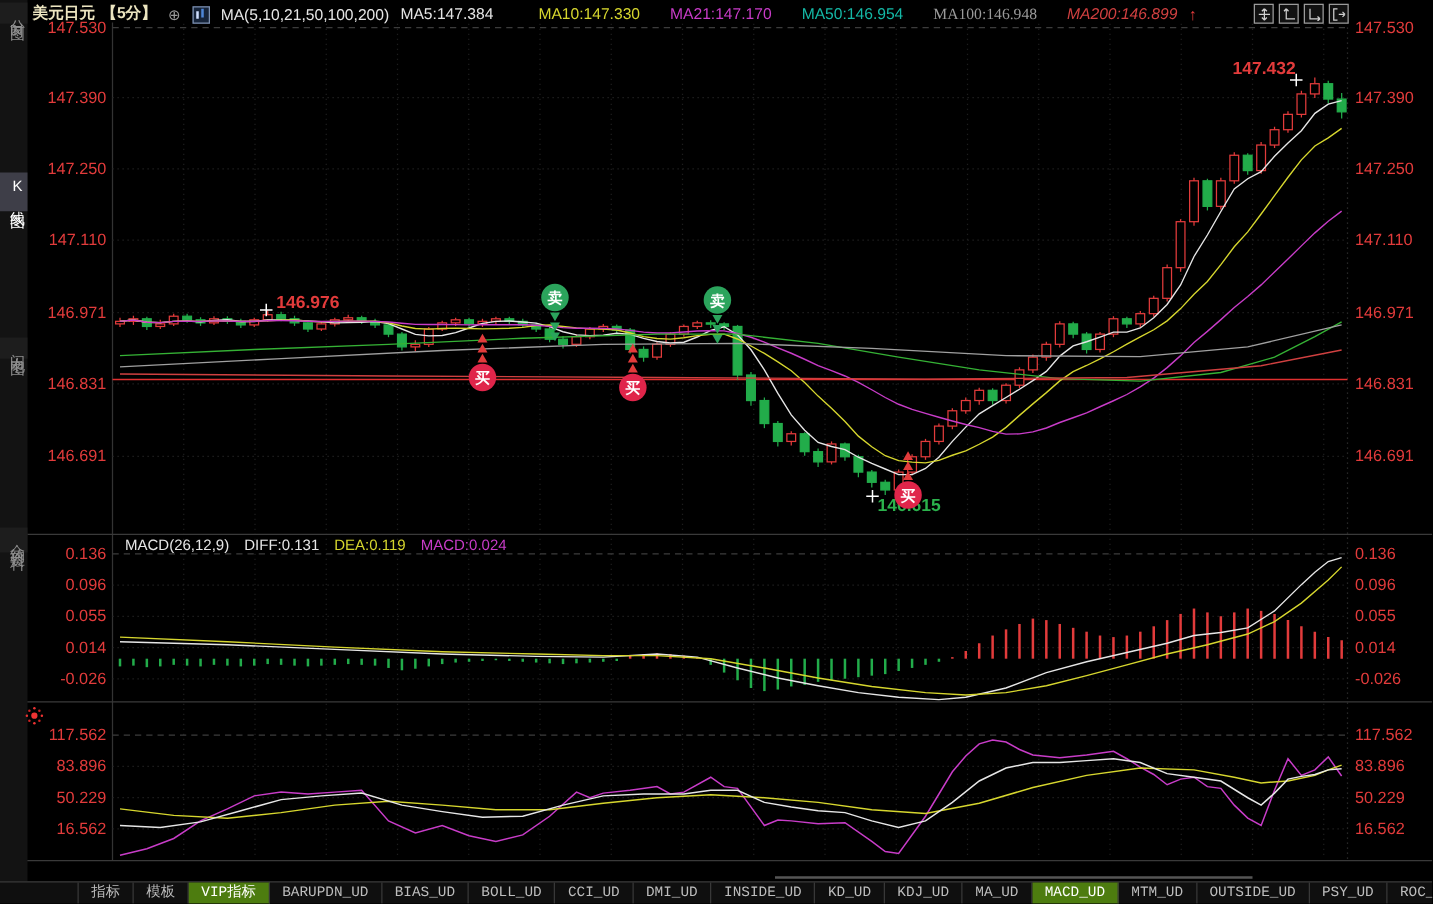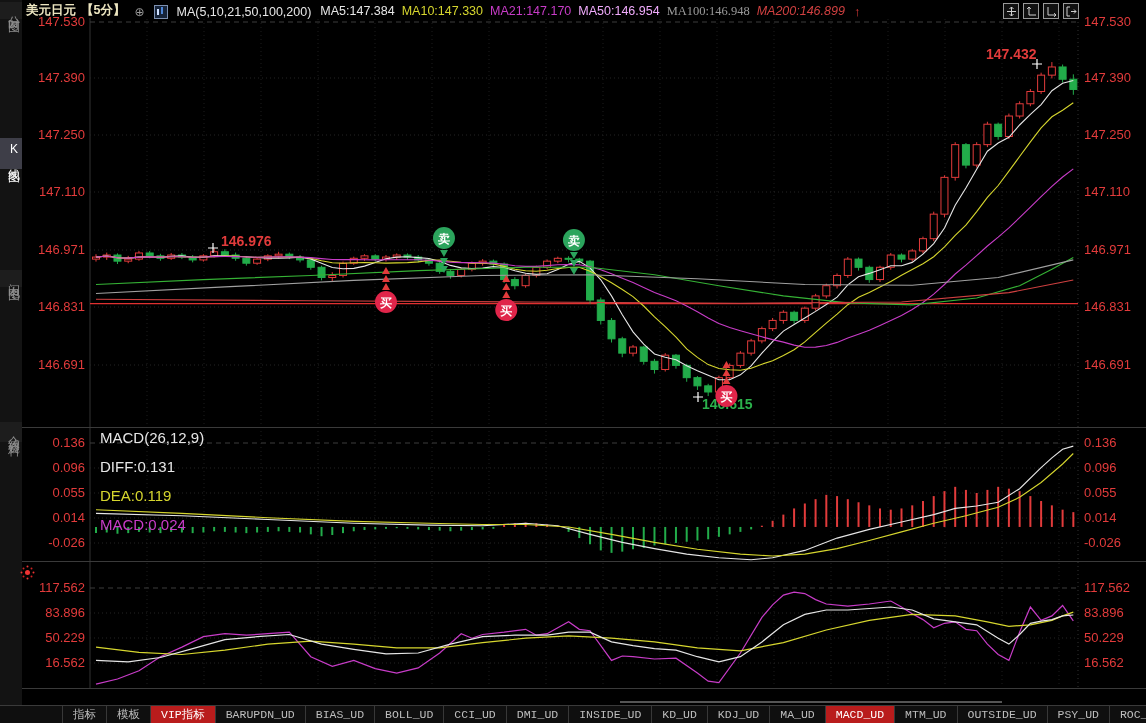--- a/index.html
+++ b/index.html
@@ -17,32 +17,32 @@
   .c-white{color:#e6e6e6}.c-yellow{color:#d6d62e}.c-magenta{color:#c83cc8}
   .topicons{position:absolute;right:67px;top:3px;display:flex;gap:4px;z-index:6;}
   .ticon{width:14px;height:14px;border:1px solid #9a9a9a;background:#111;display:flex;align-items:center;justify-content:center;}
   
   .sidebar{position:absolute;left:0;top:0;width:22px;height:705px;background:#131313;z-index:4;}
   .side-item{position:absolute;left:0;width:22px;writing-mode:vertical-rl;text-orientation:upright;
              letter-spacing:3px;font-size:12px;color:#8f8f8f;text-align:center;background:#1d1d1d;
              padding:4px 0;cursor:pointer;}
   .side-item.sel{background:#3e3e48;color:#fff;}
   
-  .phead{position:absolute;font-size:15px;display:flex;gap:12px;z-index:5;color:#e6e6e6;flex-direction:column;}
+  .phead{position:absolute;font-size:12px;display:flex;gap:12px;z-index:5;color:#e6e6e6;}
   
   .period-row{position:absolute;left:22px;top:688px;width:1124px;height:17px;background:#000;z-index:5;}
   .period-lab{position:absolute;left:14px;top:1px;color:#dcb82a;font-weight:bold;font-size:13px;}
   .period-tri{position:absolute;left:42px;top:2px;color:#e39a20;font-size:11px;}
   .scrollbar{position:absolute;left:620px;top:701px;width:382px;height:2px;background:#555;z-index:6;}
   .tabbar{position:absolute;left:0;top:705px;width:1146px;height:18px;background:#0f0f0f;border-top:1px solid #3a3a3a;
           display:flex;align-items:flex-end;padding-left:62px;box-sizing:border-box;z-index:7;
           font-family:"Liberation Mono","DejaVu Sans Mono",monospace;font-size:11.5px;color:#bdbdbd;}
   .tab{line-height:17px;padding:0 10px;border-right:1px solid #383838;cursor:pointer;white-space:nowrap;}
   .tab:first-child{border-left:1px solid #383838;}
-  .tab.sel{background:#b91c1c;color:#fff;}
+  .tab.sel{background:#4d7c0f;color:#fff;}
   
   .watermark{position:absolute;left:1002px;top:660px;font-size:40px;color:#e2e2e2;letter-spacing:2px;
              text-shadow:0 0 5px rgba(255,255,255,.45);z-index:6;font-family:"DejaVu Sans",sans-serif;}
   
   .sun{position:absolute;left:25px;top:570px;width:5px;height:5px;border-radius:50%;background:#e33;z-index:6;
        box-shadow:0 -6px 0 -1.5px #e33,0 6px 0 -1.5px #e33,6px 0 0 -1.5px #e33,-6px 0 0 -1.5px #e33,
        4px 4px 0 -1.5px #c22,-4px 4px 0 -1.5px #c22,4px -4px 0 -1.5px #c22,-4px -4px 0 -1.5px #c22;}
   svg#chart{position:absolute;left:0;top:0;z-index:1;}
 </style>
 </head>
@@ -442,25 +442,25 @@
       <path d="M96.0 647.1 L139.0 652.3 L181.9 654.5 L224.9 650.1 L267.8 644.1 L310.8 641.1 L353.8 644.1 L396.7 647.8 L439.7 647.8 L482.6 642.6 L525.6 638.2 L568.6 635.9 L611.5 638.2 L654.5 641.9 L697.4 647.8 L740.4 650.8 L783.4 642.6 L826.3 630.0 L869.3 620.3 L912.2 614.4 L955.2 615.9 L987.4 621.8 L1008.9 626.3 L1030.4 624.8 L1051.9 620.3 L1062.6 615.9 L1073.3 612.1" stroke="#d6d62e" fill="none" stroke-width="1.2"></path>
       <path d="M96.0 660.4 L128.2 661.9 L160.4 657.5 L192.7 648.6 L224.9 639.7 L257.1 636.7 L289.3 634.5 L321.5 644.1 L353.8 649.3 L386.0 653.8 L418.2 653.0 L450.4 644.1 L482.6 636.7 L514.9 635.2 L547.1 635.2 L568.6 632.2 L590.0 632.2 L611.5 641.9 L633.0 645.6 L654.5 648.6 L676.0 650.1 L697.4 656.7 L718.9 661.9 L740.4 656.7 L761.9 641.9 L783.4 624.8 L804.8 614.4 L826.3 610.0 L847.8 610.0 L869.3 608.5 L890.8 607.0 L912.2 610.0 L933.7 618.9 L955.2 621.8 L976.7 624.8 L998.2 638.2 L1008.9 644.1 L1019.6 634.5 L1030.4 623.3 L1041.1 621.1 L1051.9 619.6 L1062.6 615.9 L1073.3 615.0" stroke="#e6e6e6" fill="none" stroke-width="1.2"></path>
     </svg>
 
   <div class="topbar">
     <span class="title">美元日元</span>
     <span class="title" style="margin-left:-4px">【5分】</span>
     <span class="addicon">⊕</span>
     <span class="kicon"></span>
     <span>MA(5,10,21,50,100,200)</span>
-    <span id="ma-values" style="display:flex;gap:7px;">
+    <span id="ma-values" style="display:flex;gap:24px;">
         <span style="color: rgb(230, 230, 230);">MA5:147.384</span>
-        <span style="color: rgb(214, 214, 46);">MA10:147.330</span>
+        <span style="color: rgb(214, 214, 46); margin-left: 12px;">MA10:147.330</span>
         <span style="color: rgb(200, 60, 200);">MA21:147.170</span>
-        <span style="color: #f0abfc;">MA50:146.954</span>
+        <span style="color: #14b8a6;">MA50:146.954</span>
         <span style="color: rgb(154, 154, 154); font-family: Liberation Serif, serif;">MA100:146.948</span>
         <span style="color: rgb(208, 64, 64); font-style: italic;">MA200:146.899</span>
       </span>
     <span class="uparrow">↑</span>
   </div>
 
   <div class="topicons">
     <span class="ticon">
         <svg width="11" height="11">
           <path d="M5.5 1 V10 M1 5.5 H10 M5.5 1 l-2 2 M5.5 1 l2 2 M5.5 10 l-2 -2 M5.5 10 l2 -2" stroke="#cfcfcf" stroke-width="1" fill="none"></path>

